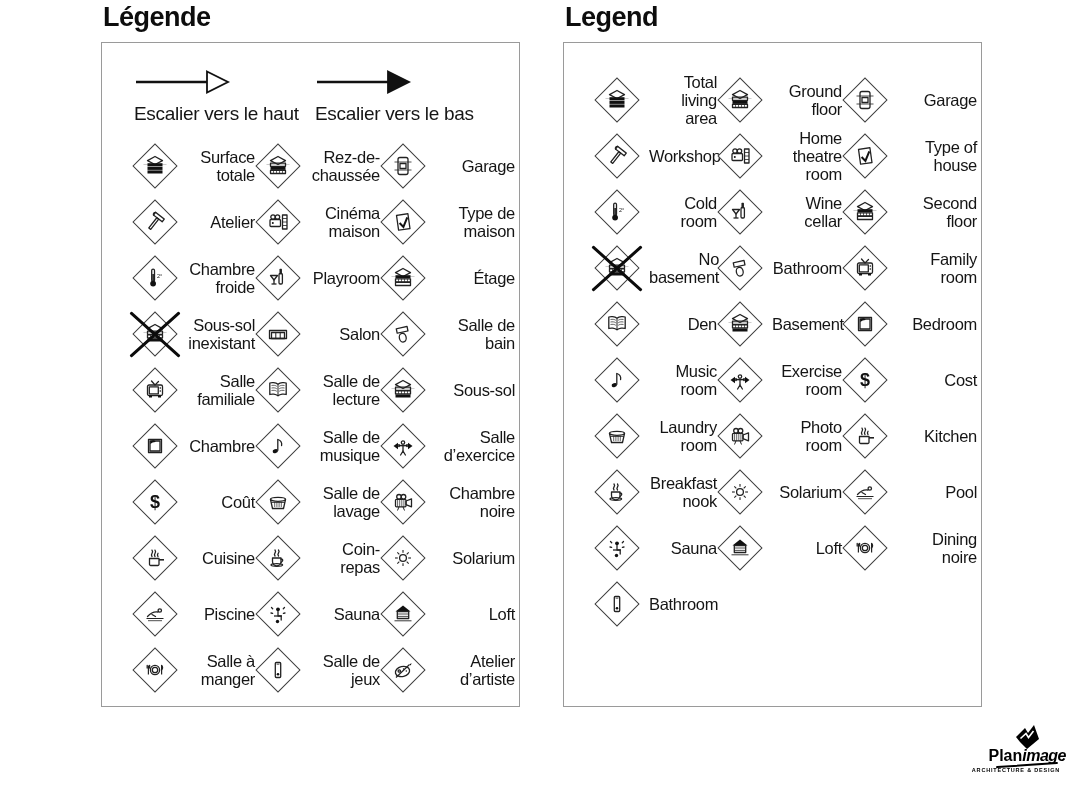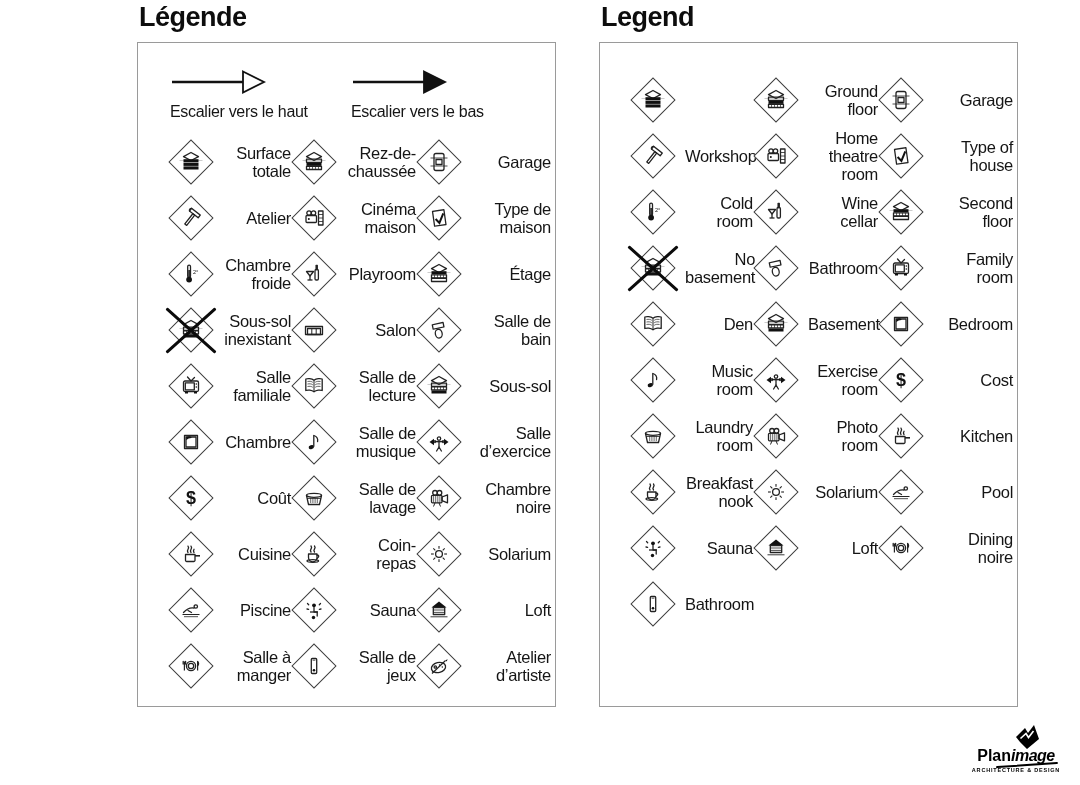--- a/index.html
+++ b/index.html
@@ -1,44 +1,44 @@
 <!DOCTYPE html>
 <html><head>
 <meta charset="utf-8">
 <style>
   html,body{margin:0;padding:0;background:#fff;}
   body{font-family:"Liberation Sans",sans-serif;color:#1a1a1a;}
   .stage{position:relative;width:1080px;height:785px;background:#fff;overflow:hidden;}
 
-  .panel-wrap{position:absolute;top:0;width:421px;margin-left:36px;}
+  .panel-wrap{position:absolute;top:0;width:421px;}
   .panel-wrap.fr{left:101px;}
   .panel-wrap.en{left:563px;}
   .panel-title{margin:0;padding:2px 0 9px 2px;font-size:27px;font-weight:800;letter-spacing:-0.5px;color:#0d0d0d;}
   .panel-box{box-sizing:border-box;width:419px;height:665px;border:1px solid #9a9a9a;background:#fff;padding:16px 0 0 0;}
 
   .arrows{display:flex;margin:8px 0 0 32px;}
   .arrow-item{display:flex;flex-direction:column;}
   .arrow-item:first-child{min-width:181px;}
-  .arrow-label{font-size:16px;letter-spacing:-0.3px;margin-top:2px;color:#151515;}
+  .arrow-label{font-size:19px;letter-spacing:-0.3px;margin-top:2px;color:#151515;}
 
   .grid{display:grid;grid-template-columns:123px 125px 150px;grid-auto-rows:56px;padding-left:30px;margin-top:13px;align-items:center;}
   .cell{display:flex;align-items:center;gap:9px;text-align:right;}
   .lbl{width:80px;font-size:16.5px;line-height:18px;letter-spacing:-0.3px;color:#151515;}
 
   .dia{position:relative;width:46px;height:46px;flex:0 0 46px;}
   .dia::before{content:"";position:absolute;inset:7px;border:1.4px solid #3d3d3d;background:#fff;transform:rotate(45deg);}
   .dia svg{position:absolute;left:11px;top:11px;width:24px;height:24px;}
   .xover{position:absolute;left:-7px;top:-7px;width:60px;height:60px;pointer-events:none;}
   .xover::before,.xover::after{content:"";position:absolute;left:-3px;top:28.5px;width:66px;height:3px;background:#0b0b0b;border-radius:1px;}
   .xover::before{transform:rotate(42deg);}
   .xover::after{transform:rotate(-42deg);}
 
   .logo{position:absolute;right:14px;bottom:12px;width:100px;text-align:center;}
   .logo-icon{display:block;margin:0 auto -2px 46px;}
-  .brand{font-size:16px;font-weight:800;color:#000;line-height:14px;white-space:nowrap;}
+  .brand{font-size:16px;font-weight:800;color:#000;line-height:14px;white-space:nowrap;text-align:right;}
   .brand .it{font-style:italic;letter-spacing:-0.5px;}
   .swoosh{display:block;margin:1px auto 1px 30px;width:62px;height:2px;background:#000;transform:rotate(-4deg);border-radius:1px;}
   .tagline{font-size:5.5px;letter-spacing:0.8px;color:#000;font-weight:600;}
 </style>
 </head>
 <body>
 
 <div class="stage">
   <div id="panels">
       <div class="panel-wrap fr">
@@ -451,20 +451,21 @@
             <div class="cell">
       <span class="dia">
                 <svg viewBox="0 0 24 24">
                   <line x1="0.5" y1="10.5" x2="23.5" y2="10.5" stroke="#aaa" stroke-width="0.6"></line>
   <polygon points="12,2.5 19.5,6.6 12,10.5 4.5,6.6" fill="none" stroke="#222" stroke-width="1.3" stroke-linecap="round" stroke-linejoin="round"></polygon>
                   <rect x="4.5" y="9.2" width="15" height="3.1" fill="#111"></rect>
                   <rect x="4.5" y="12.8" width="15" height="3.1" fill="#111"></rect>
                   <rect x="4.5" y="16.4" width="15" height="3.1" fill="#111"></rect>
                 </svg>
               </span>
+      <span class="lbl">Total living area</span>
     </div>
             <div class="cell">
       <span class="dia">
                 <svg viewBox="0 0 24 24">
                   <line x1="0.5" y1="10.5" x2="23.5" y2="10.5" stroke="#aaa" stroke-width="0.6"></line>
   <polygon points="12,2.5 19.5,6.6 12,10.5 4.5,6.6" fill="none" stroke="#222" stroke-width="1.3" stroke-linecap="round" stroke-linejoin="round"></polygon>
                   <rect x="4.5" y="9.2" width="15" height="3.1" fill="none" stroke="#222" stroke-width="1.3" stroke-linecap="round" stroke-linejoin="round"></rect>
                   <rect x="4.5" y="12.8" width="15" height="3.1" fill="#111"></rect>
                   <rect x="4.5" y="16.4" width="15" height="3.1" fill="none" stroke="#222" stroke-width="1.3" stroke-linecap="round" stroke-linejoin="round"></rect>
                   <line x1="7.5" y1="16.4" x2="7.5" y2="19.5" stroke="#222" stroke-width="0.7"></line>

